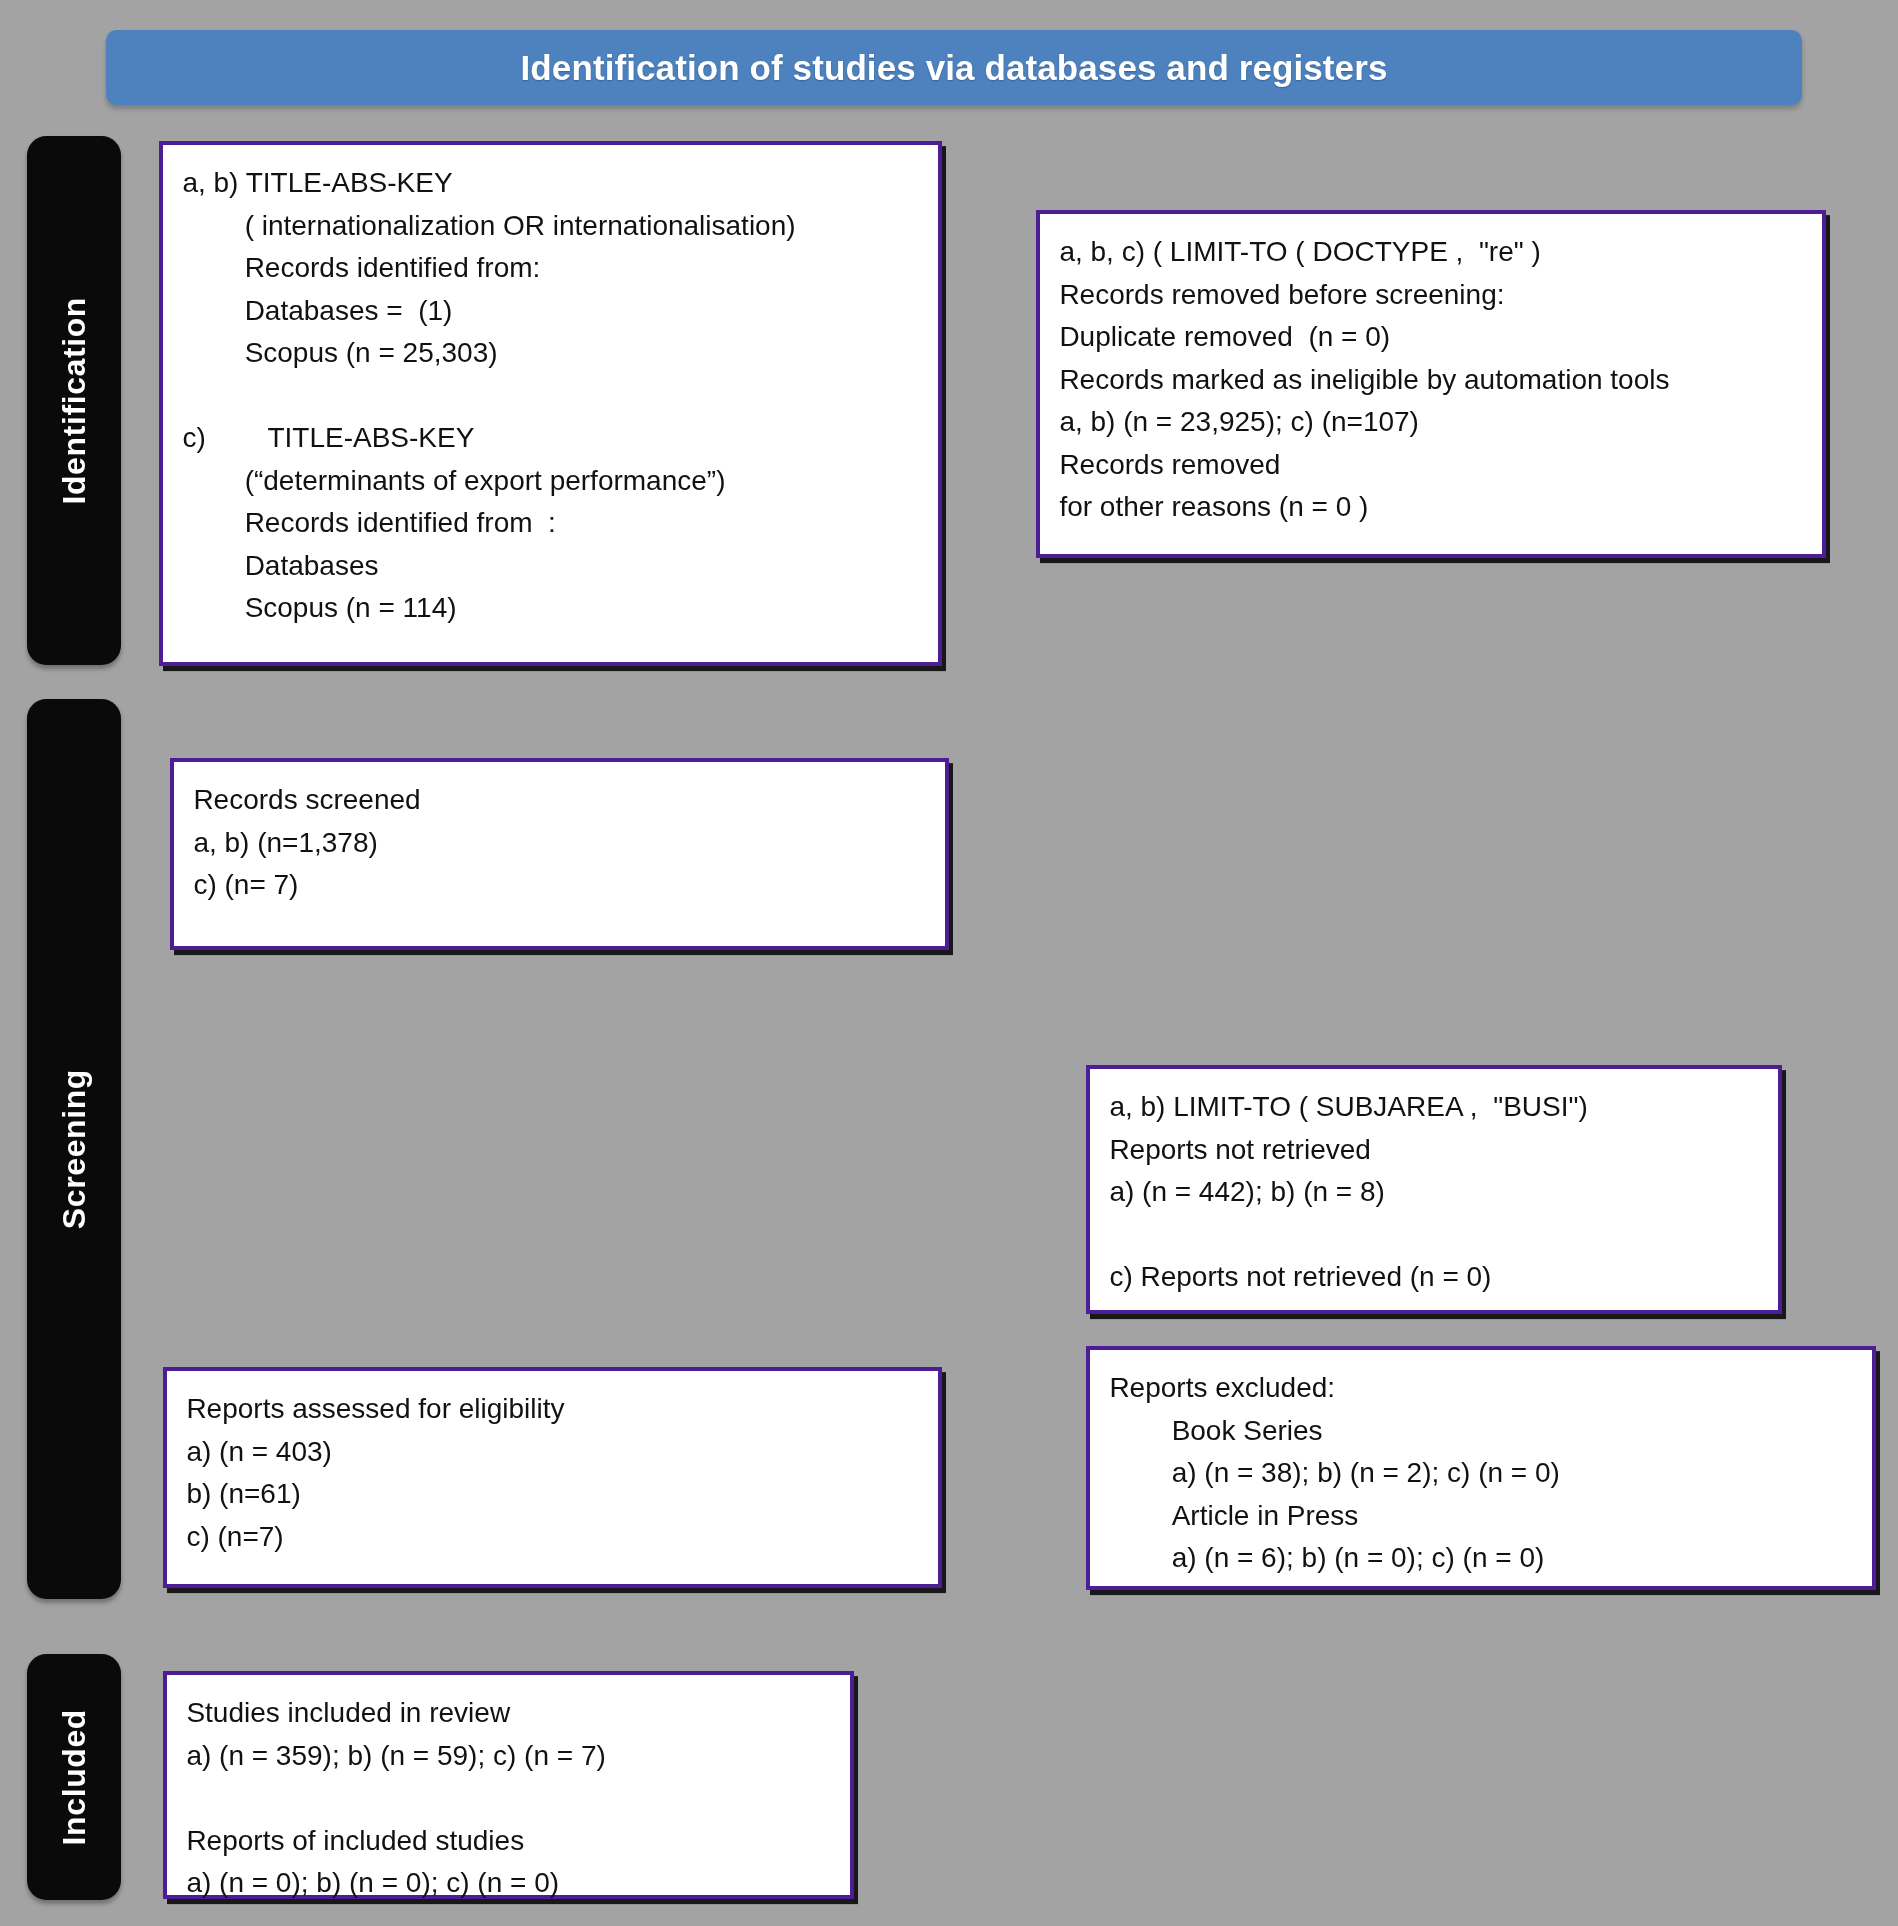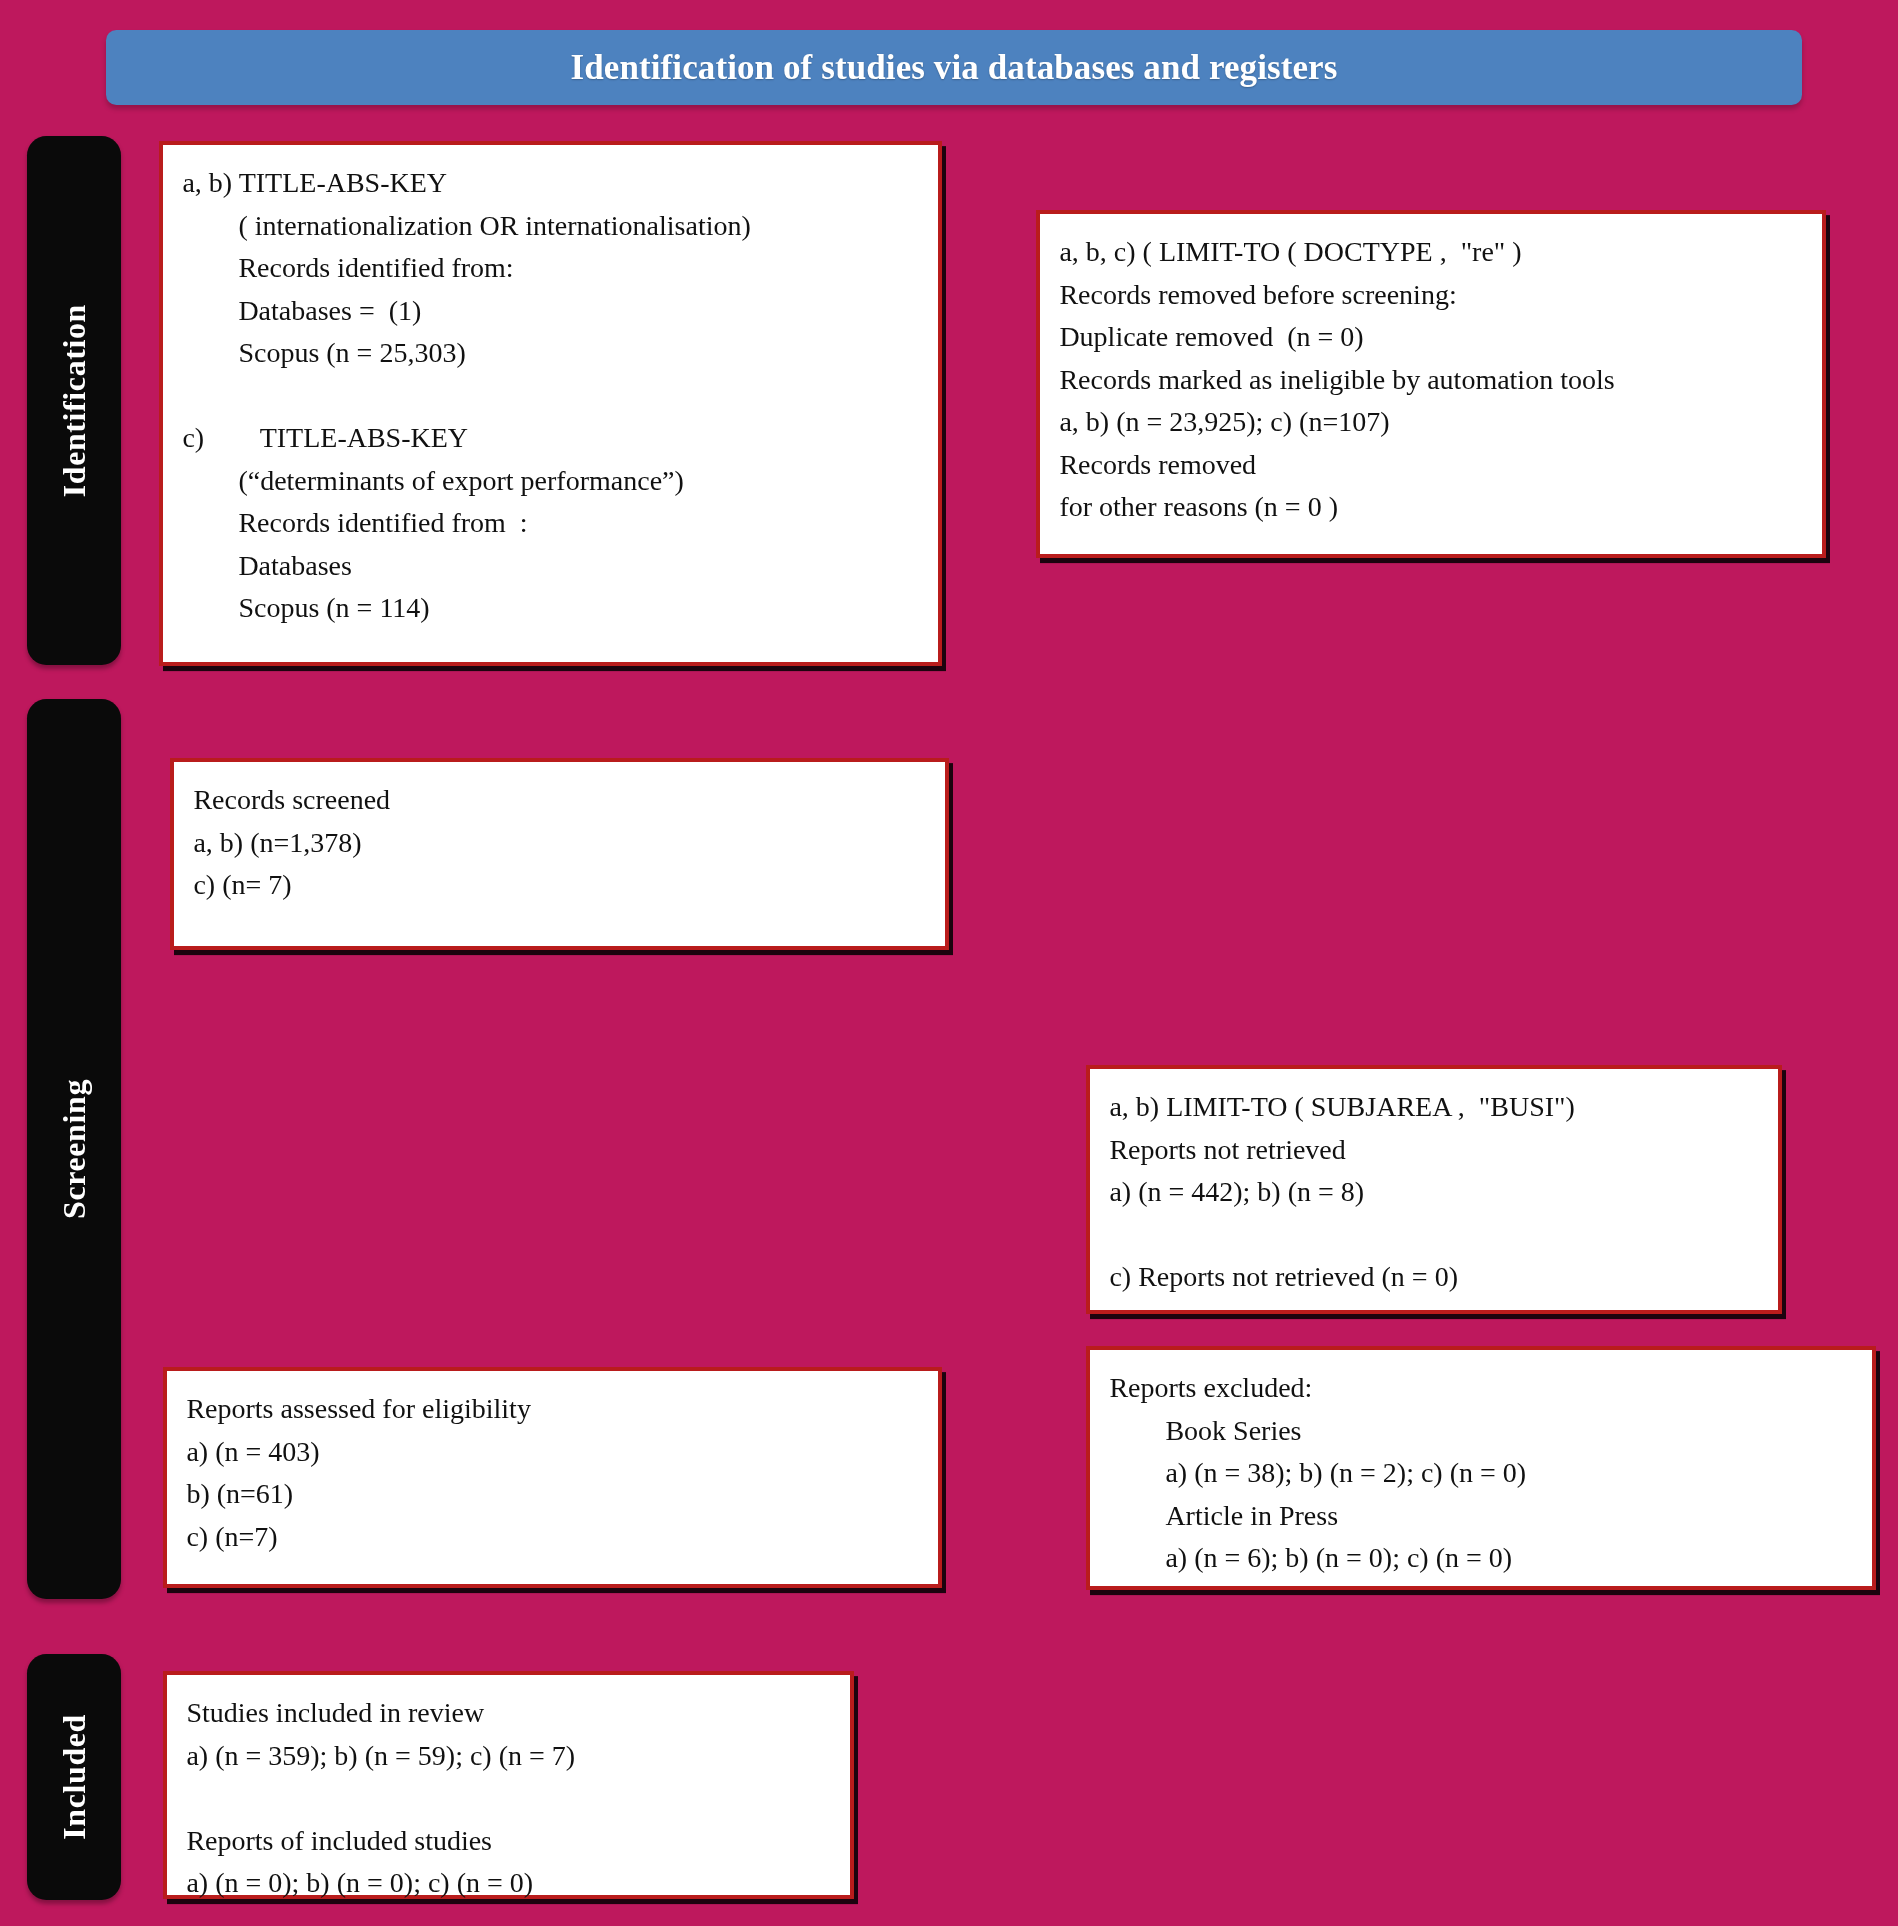--- a/index.html
+++ b/index.html
@@ -8,23 +8,22 @@
     background: #ffffff;
   }
   body {
     font-family: "Liberation Sans", sans-serif;
     color: #000000;
   }
   #page {
     position: relative;
     width: 1898px;
     height: 1926px;
-    background: #be185d;
+    background: #a3a3a3;
     overflow: hidden;
-    font-family: Liberation Serif, serif;
   }
 
   
   .banner {
     position: absolute;
     left: 106px;
     top: 30px;
     width: 1696px;
     height: 75px;
     background: #4d82bf;
@@ -63,21 +62,21 @@
     letter-spacing: 0.6px;
   }
   #phase-identification { left: 27px;  top: 136px;  width: 94px; height: 529px; }
   #phase-screening      { left: 27px;  top: 699px; width: 94px; height: 900px; }
   #phase-included       { left: 27px;  top: 1654px; width: 94px; height: 246px; }
 
   
   .box {
     position: absolute;
     background: #ffffff;
-    border: 4px solid #b91c1c;
+    border: 4px solid #4c1d95;
     box-shadow: 4px 5.1px 0 rgba(0,0,0,0.85);
     box-sizing: border-box;
     padding: 17px 19.4px;
   }
   .box-body {
     font-size: 28px;
     line-height: 1.52;
     color: #111111;
     white-space: pre-wrap;
   }

